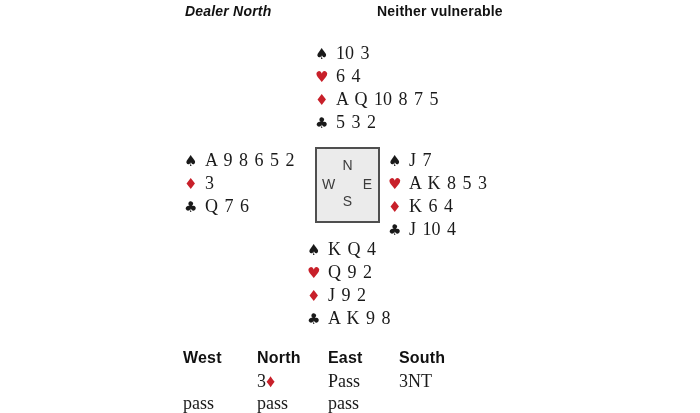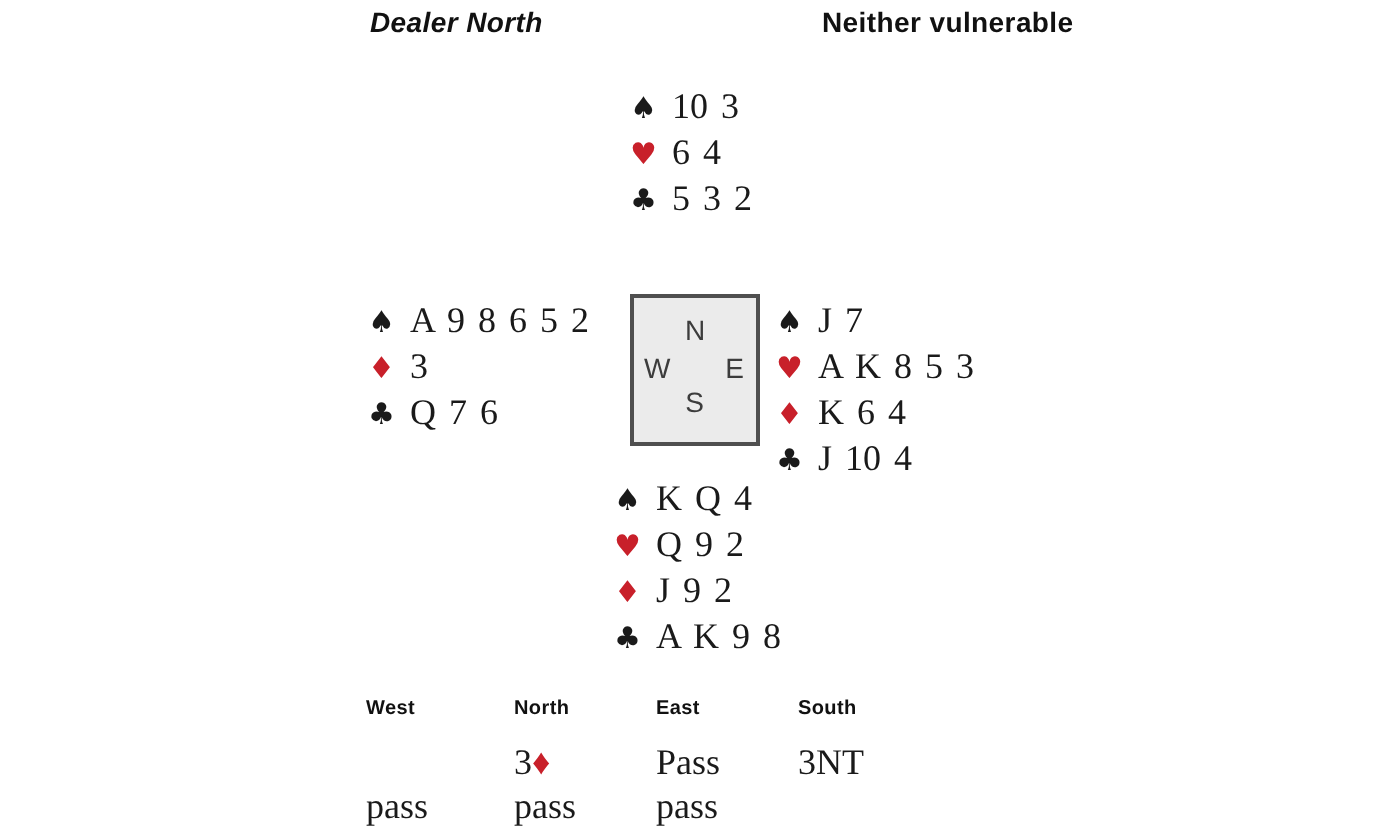--- a/index.html
+++ b/index.html
@@ -12,21 +12,21 @@
   .page{
     position:relative;width:700px;height:413px;background:#ffffff;overflow:hidden;
     font-family:"Liberation Serif",serif;color:var(--ink);
   }
   .caption{
     position:absolute;top:2px;
     font-family:"Liberation Sans",sans-serif;font-weight:bold;font-size:14px;
     line-height:18px;color:#111;letter-spacing:.2px;
   }
   .caption-dealer{left:185px;font-style:italic;}
-  .caption-vuln{left:377px;margin-left:34px;}
+  .caption-vuln{left:377px;}
 
   .hand{position:absolute;}
   .hand-line{height:23px;line-height:23px;font-size:18px;white-space:nowrap;word-spacing:2px;}
   .suit{
     display:inline-block;width:21px;font-family:"DejaVu Sans",sans-serif;
     font-size:15px;color:var(--ink);
   }
   .suit.red{color:var(--suit-red);}
   .cards{color:var(--ink);}
 
@@ -41,21 +41,21 @@
     font-family:"Liberation Sans",sans-serif;font-size:14px;color:#3c3c3c;
   }
   .compass span{position:absolute;line-height:14px;}
   .compass .dir-n{top:9px;left:50%;transform:translateX(-50%);}
   .compass .dir-w{top:28px;left:5px;}
   .compass .dir-e{top:28px;right:6px;}
   .compass .dir-s{top:45px;left:50%;transform:translateX(-52%);}
 
   .auction{position:absolute;left:0;top:349px;width:700px;height:64px;}
   .auction-row{position:absolute;left:0;width:700px;height:22px;}
-  .auction-row.r-head{top:0;font-family:"Liberation Sans",sans-serif;font-weight:bold;font-size:10px;color:#111;letter-spacing:.2px;}
+  .auction-row.r-head{top:0;font-family:"Liberation Sans",sans-serif;font-weight:bold;font-size:16px;color:#111;letter-spacing:.2px;}
   .auction-row.r-1{top:22px;font-size:18px;}
   .auction-row.r-2{top:44px;font-size:18px;}
   .auction .cell{position:absolute;white-space:nowrap;}
   .auction .c0{left:183px;}
   .auction .c1{left:257px;}
   .auction .c2{left:328px;}
   .auction .c3{left:399px;}
   .red{color:var(--suit-red);}
 </style>
 </head>
@@ -65,20 +65,23 @@
 
   <div class="caption caption-dealer">Dealer North</div>
   <div class="caption caption-vuln">Neither vulnerable</div>
 
   <div class="hand hand-north">
     <div class="hand-line">
       <span class="suit">♠</span><span class="cards">10 3</span>
     </div>
     <div class="hand-line">
       <span class="suit red">♥</span><span class="cards">6 4</span>
+    </div>
+    <div class="hand-line">
+      <span class="suit red">♦</span><span class="cards">A Q 10 8 7 5</span>
     </div>
     <div class="hand-line">
       <span class="suit">♣</span><span class="cards">5 3 2</span>
     </div>
   </div>
 
   <div class="hand hand-west">
     <div class="hand-line">
       <span class="suit">♠</span><span class="cards">A 9 8 6 5 2</span>
     </div>

